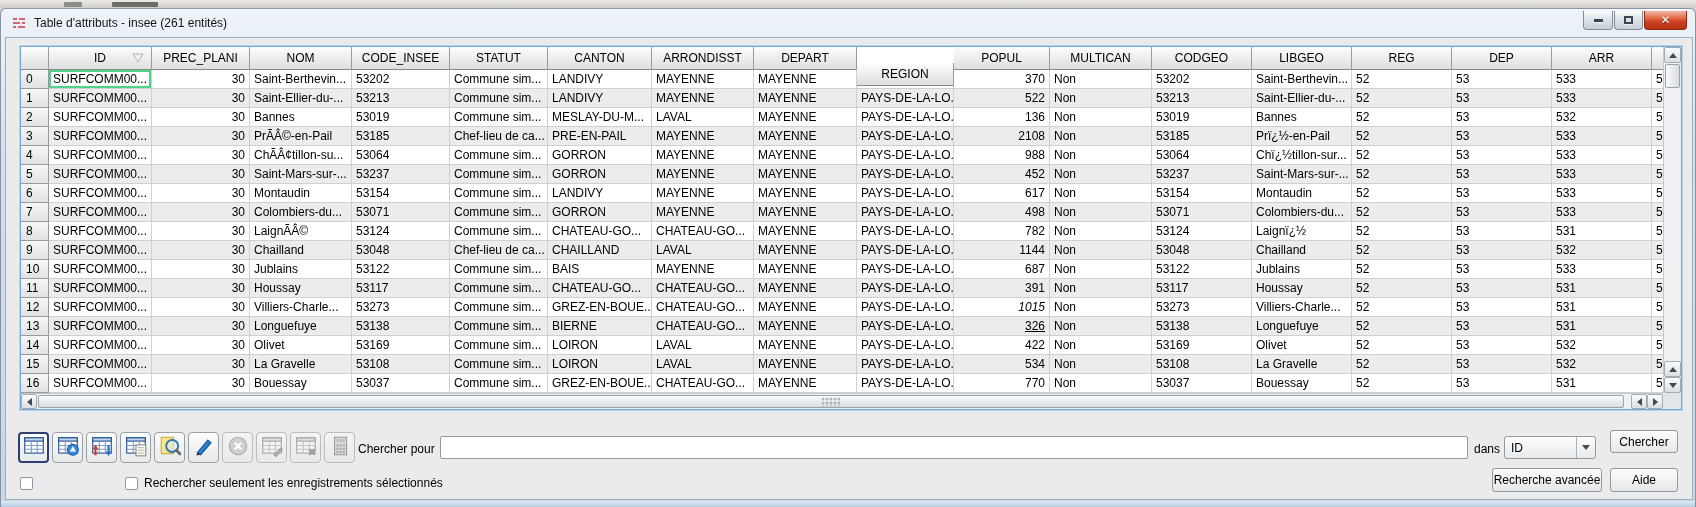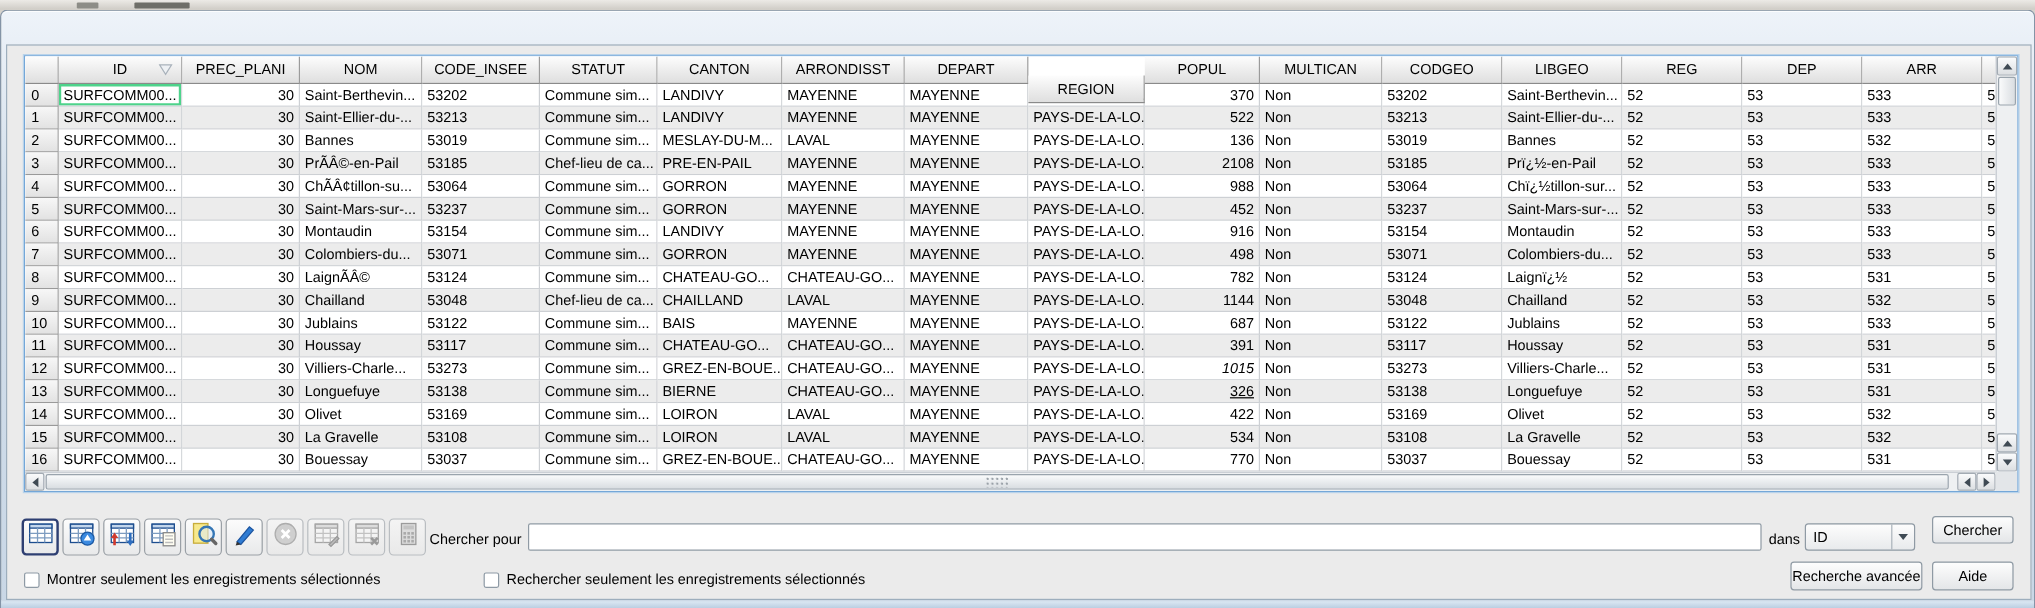--- a/index.html
+++ b/index.html
@@ -115,20 +115,43 @@
 </head>
 <body>
 
 <div class="desktop-strip">
   <div class="smudge" style="left:112px;width:46px;"></div>
   <div class="smudge" style="left:64px;width:18px;background:#8d8d87;"></div>
 </div>
 
 <div class="window">
 
+  <div class="titlebar">
+    <span class="title-icon">
+      <svg viewBox="0 0 16 16" width="16" height="16">
+          <g stroke="#d0393f" stroke-width="1.7" fill="none">
+        <path d="M2 4 h4 M8 4 h6"></path>
+            <path d="M2 8 h7 M11 8 h3"></path>
+            <path d="M2 12 h3 M7 12 h7"></path>
+          </g>
+        </svg>
+    </span>
+    <span class="title-text">Table d'attributs - insee (261 entités)</span>
+    <div class="winbtns">
+      <div class="wbtn min">
+          <span class="glyph-min"></span>
+        </div>
+      <div class="wbtn max">
+          <span class="glyph-max"></span>
+        </div>
+      <div class="wbtn close">
+          <span class="glyph-close">✕</span>
+        </div>
+    </div>
+  </div>
 
   <div class="client">
 
     <div class="table-outer">
       <div class="grid-area">
         <div class="thead" id="thead">
             <div class="hcell" style="width: 28px;">
               <span></span>
             </div>
             <div class="hcell" style="width: 103px;">
@@ -311,21 +334,21 @@
               <div class="rowhdr" style="width: 28px; text-align: left;">6</div>
               <div class="cell" style="width: 103px; text-align: left;">SURFCOMM00...</div>
               <div class="cell" style="width: 98px; text-align: right;">30</div>
               <div class="cell" style="width: 102px; text-align: left;">Montaudin</div>
               <div class="cell" style="width: 98px; text-align: left;">53154</div>
               <div class="cell" style="width: 98px; text-align: left;">Commune sim...</div>
               <div class="cell" style="width: 104px; text-align: left;">LANDIVY</div>
               <div class="cell" style="width: 102px; text-align: left;">MAYENNE</div>
               <div class="cell" style="width: 103px; text-align: left;">MAYENNE</div>
               <div class="cell" style="width: 97px; text-align: left;">PAYS-DE-LA-LO...</div>
-              <div class="cell" style="width: 96px; text-align: right;">916</div>
+              <div class="cell" style="width: 96px; text-align: right;">617</div>
               <div class="cell" style="width: 102px; text-align: left;">Non</div>
               <div class="cell" style="width: 100px; text-align: left;">53154</div>
               <div class="cell" style="width: 100px; text-align: left;">Montaudin</div>
               <div class="cell" style="width: 100px; text-align: left;">52</div>
               <div class="cell" style="width: 100px; text-align: left;">53</div>
               <div class="cell" style="width: 100px; text-align: left;">533</div>
               <div class="cell" style="width: 40px; text-align: left;">53</div>
             </div>
             <div class="trow alt">
               <div class="rowhdr" style="width: 28px; text-align: left;">7</div>
@@ -663,21 +686,20 @@
       <span class="val">ID</span>
       <span class="arrowbox">
           <span class="tri down"></span>
         </span>
     </div>
 
     <div class="btn btn-chercher">Chercher</div>
 
     <div class="checkrow">
       <span class="cb"></span>
-      <span>Montrer seulement les enregistrements sélectionnés</span>
       <span class="cb cb2"></span>
       <span>Rechercher seulement les enregistrements sélectionnés</span>
     </div>
 
     <div class="btn btn-avancee">Recherche avancée</div>
     <div class="btn btn-aide">Aide</div>
 
   </div>
 
   <div class="bottomframe"></div>

